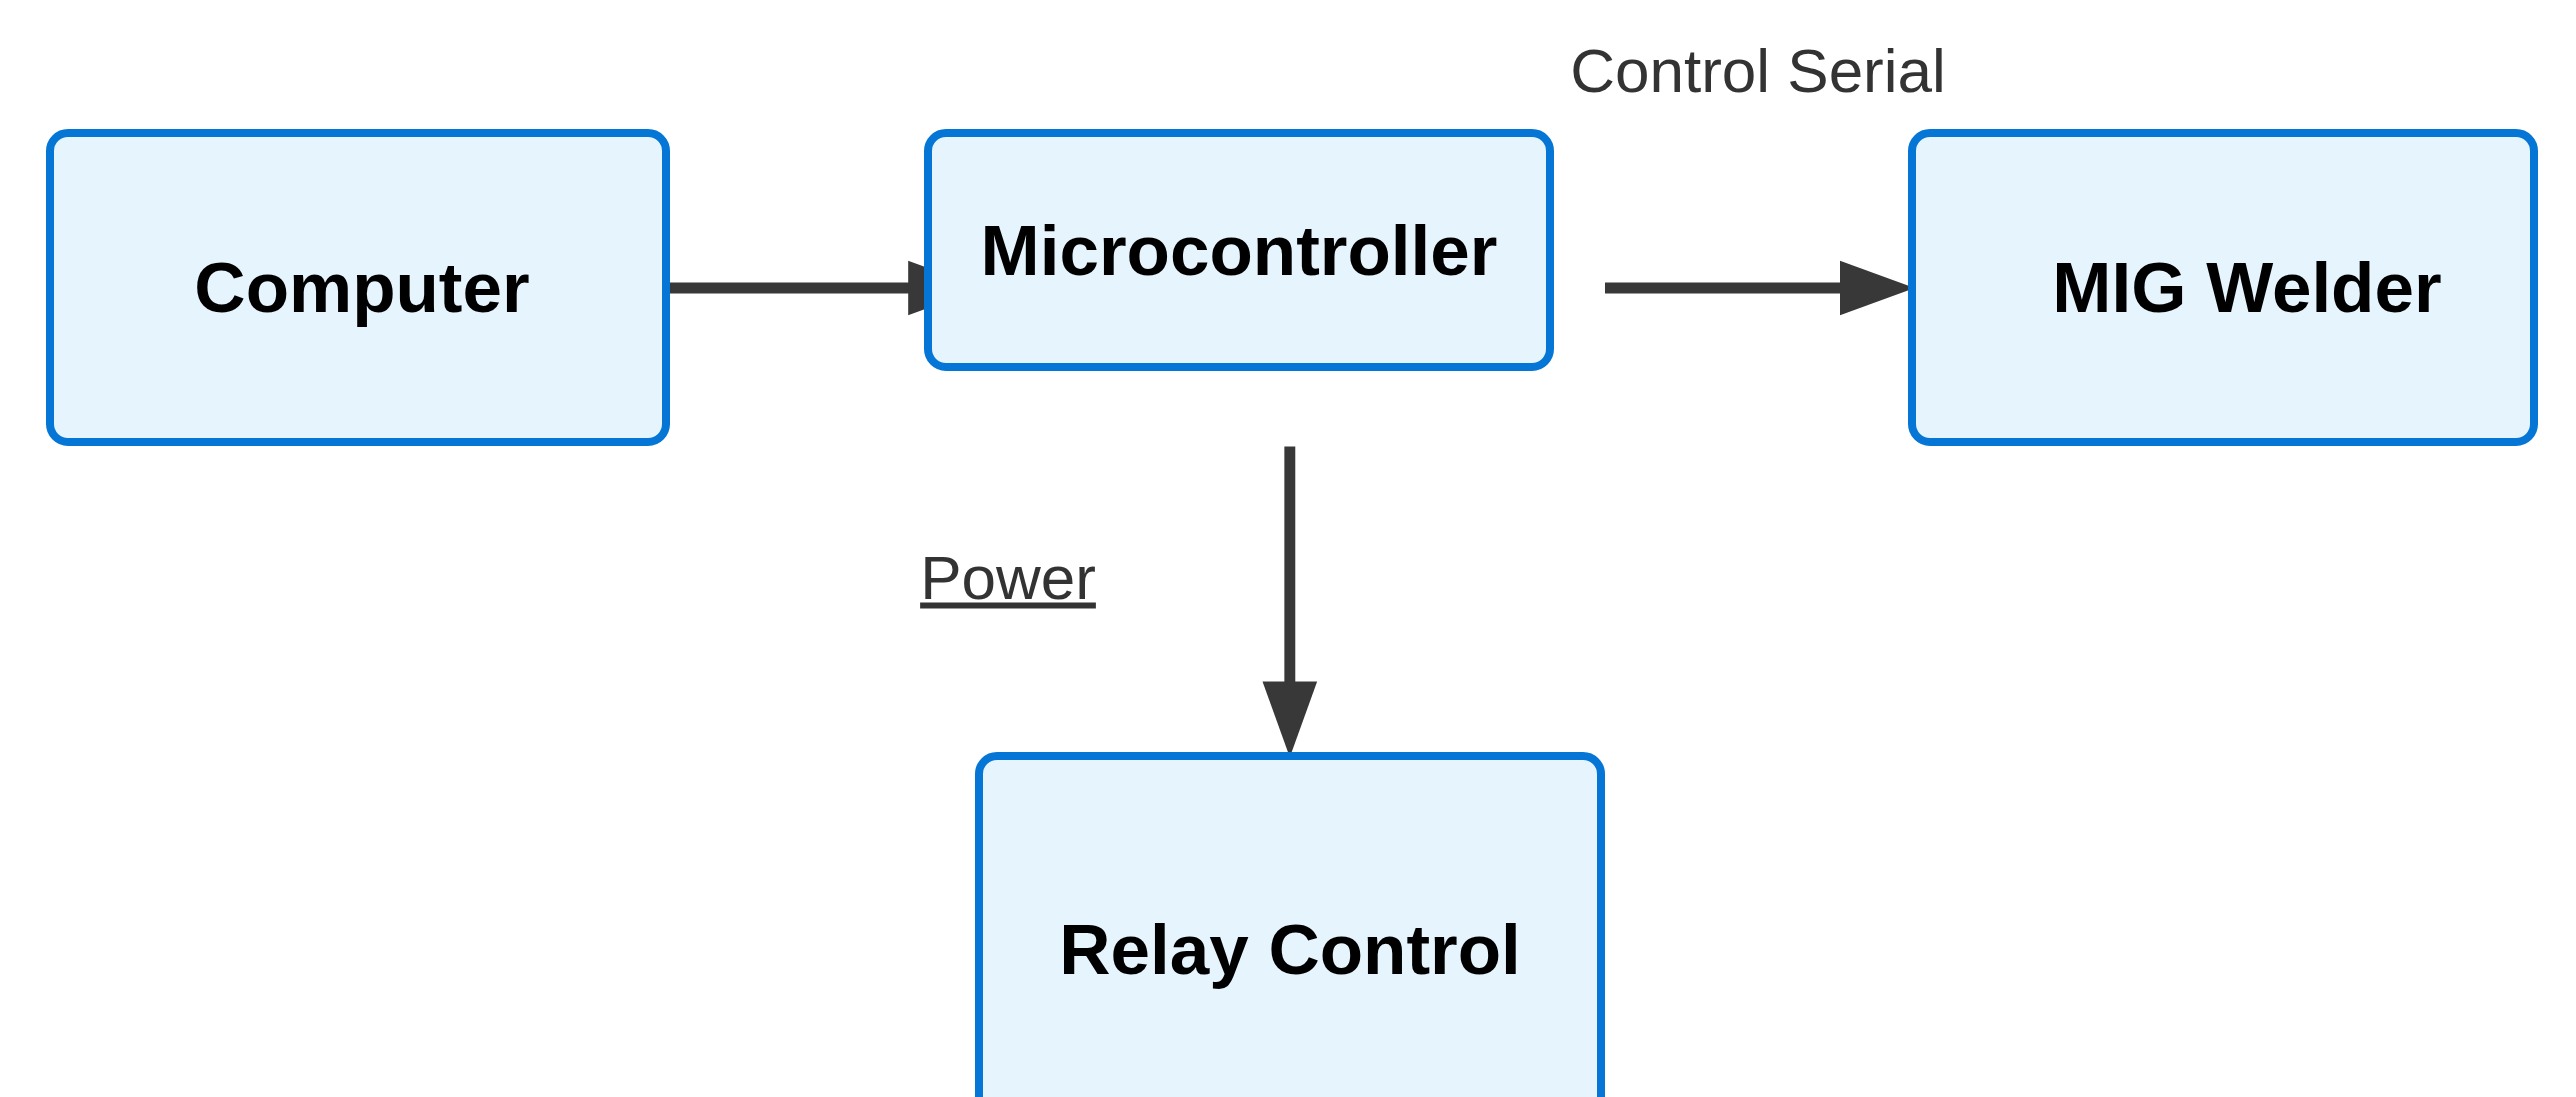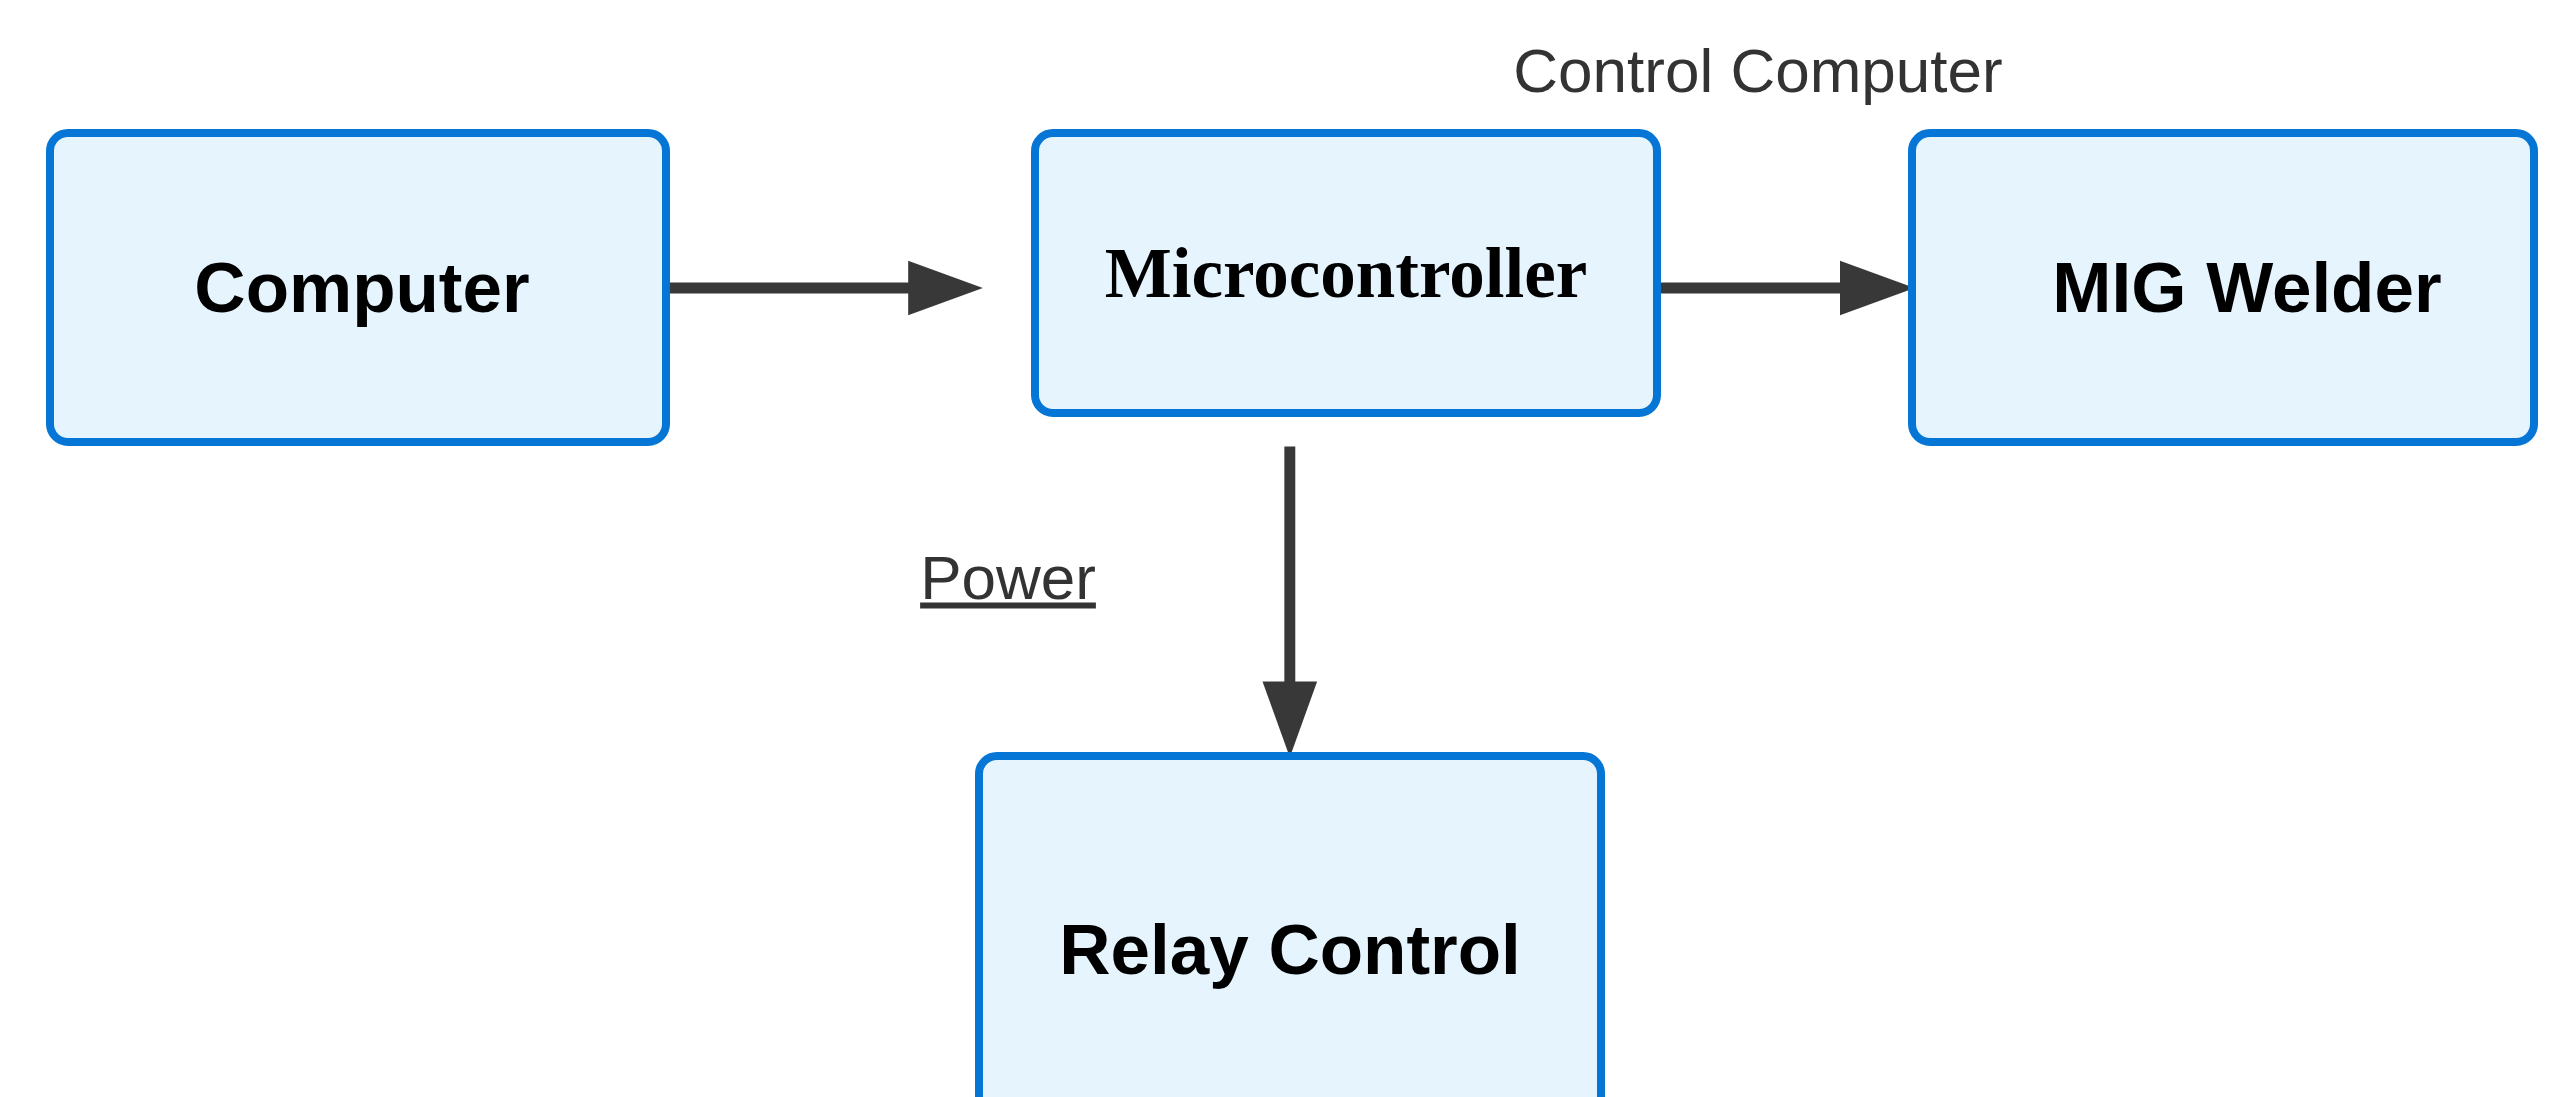--- a/index.html
+++ b/index.html
@@ -63,31 +63,31 @@
     <g>
       <line x1="1416" y1="490" x2="1416" y2="755"></line>
       <polygon points="1386,748 1446,748 1416,831"></polygon>
     </g>
   </svg>
 
   <div class="node" style="left:46px;top:129px;width:624px;height:317px;padding-left:8px;">
     <span class="label">Computer</span>
   </div>
 
-  <div class="node" style="left:1031px;top:129px;width:630px;height:288px;font-family:Liberation Serif, serif;">
+  <div class="node" style="left:924px;top:129px;width:630px;height:242px;">
     <span class="label">Microcontroller</span>
   </div>
 
   <div class="node" style="left:1908px;top:129px;width:630px;height:317px;padding-left:48px;">
     <span class="label">MIG Welder</span>
   </div>
 
   <div class="node" style="left:975px;top:752px;width:630px;height:394px;">
     <span class="label">Relay Control</span>
   </div>
 
 
-  <div class="edge-label" style="left:1758px;top:70px;">Control Computer</div>
+  <div class="edge-label" style="left:1758px;top:70px;">Control Serial</div>
 
   <div class="edge-label" style="left:1008px;top:577px;text-decoration:underline;">Power</div>
 
 </div>
 
 
 </body></html>

